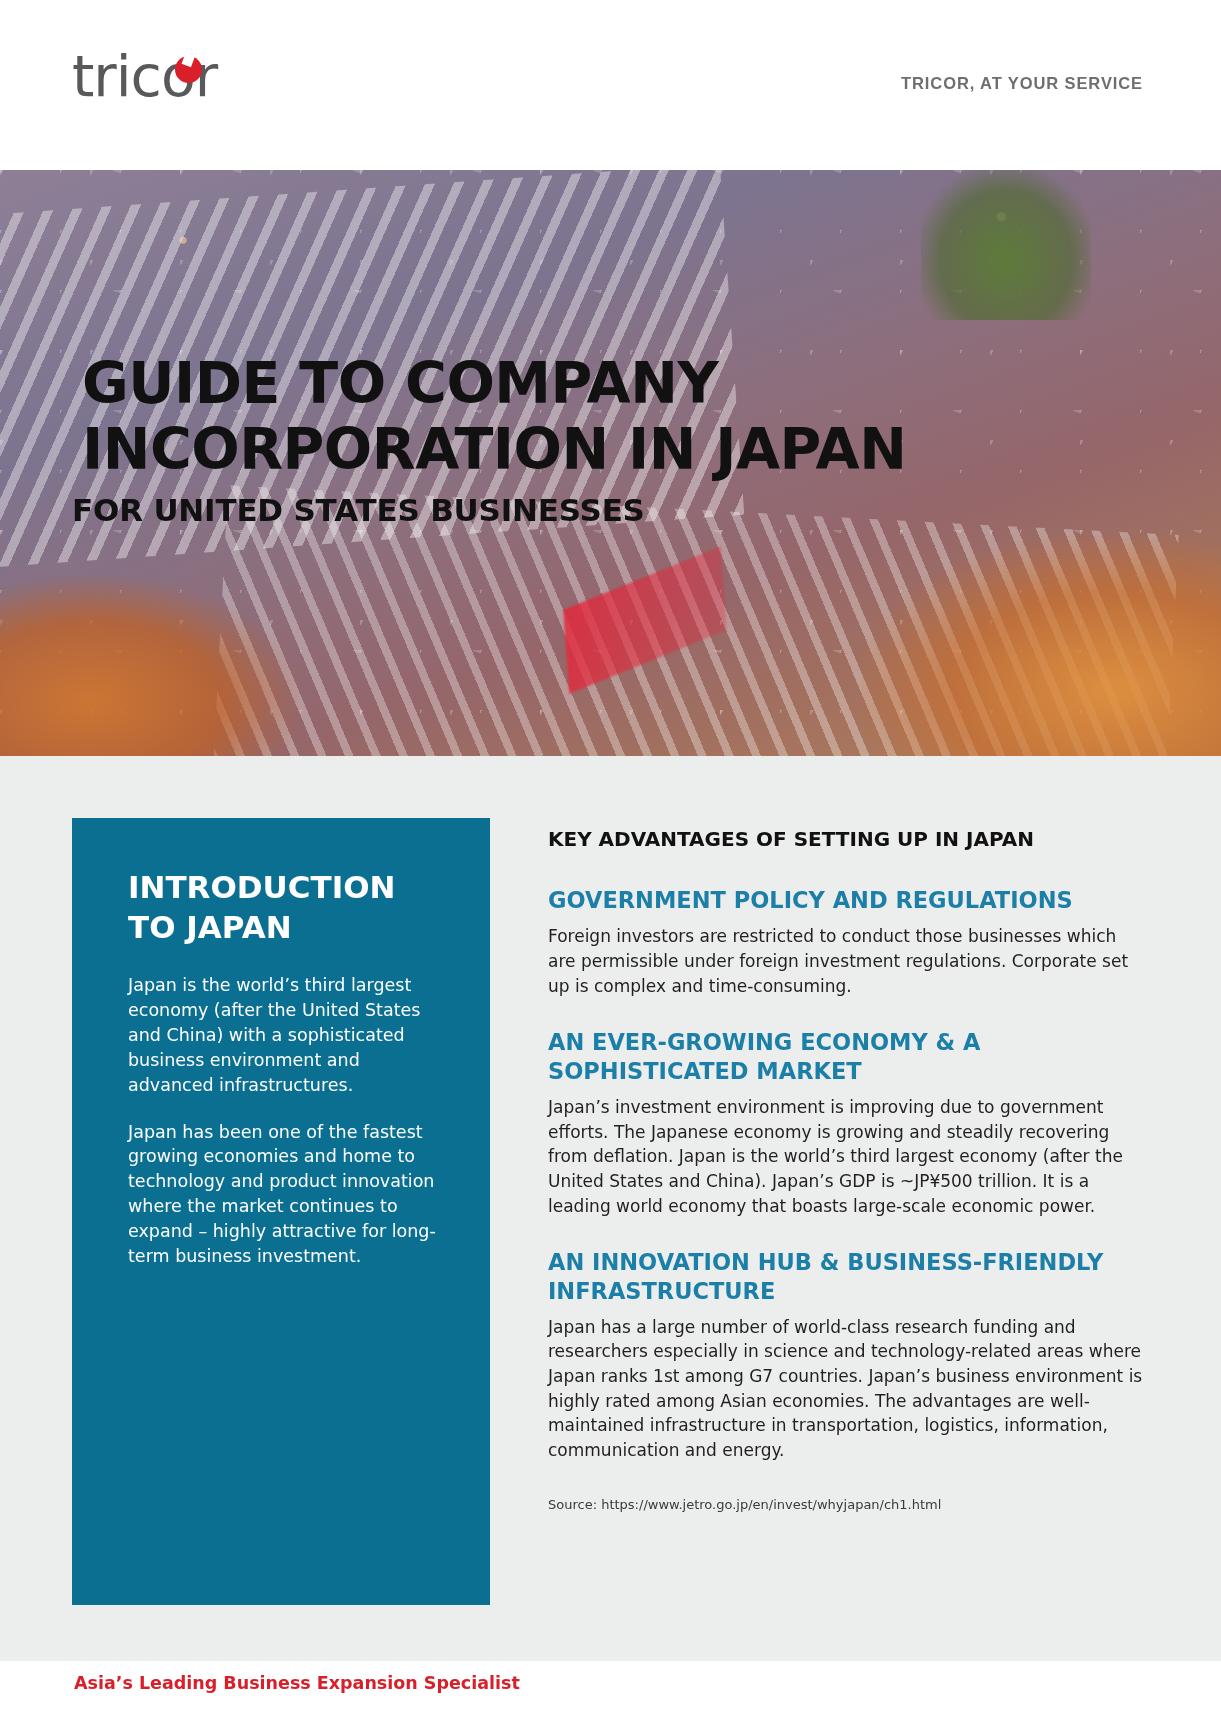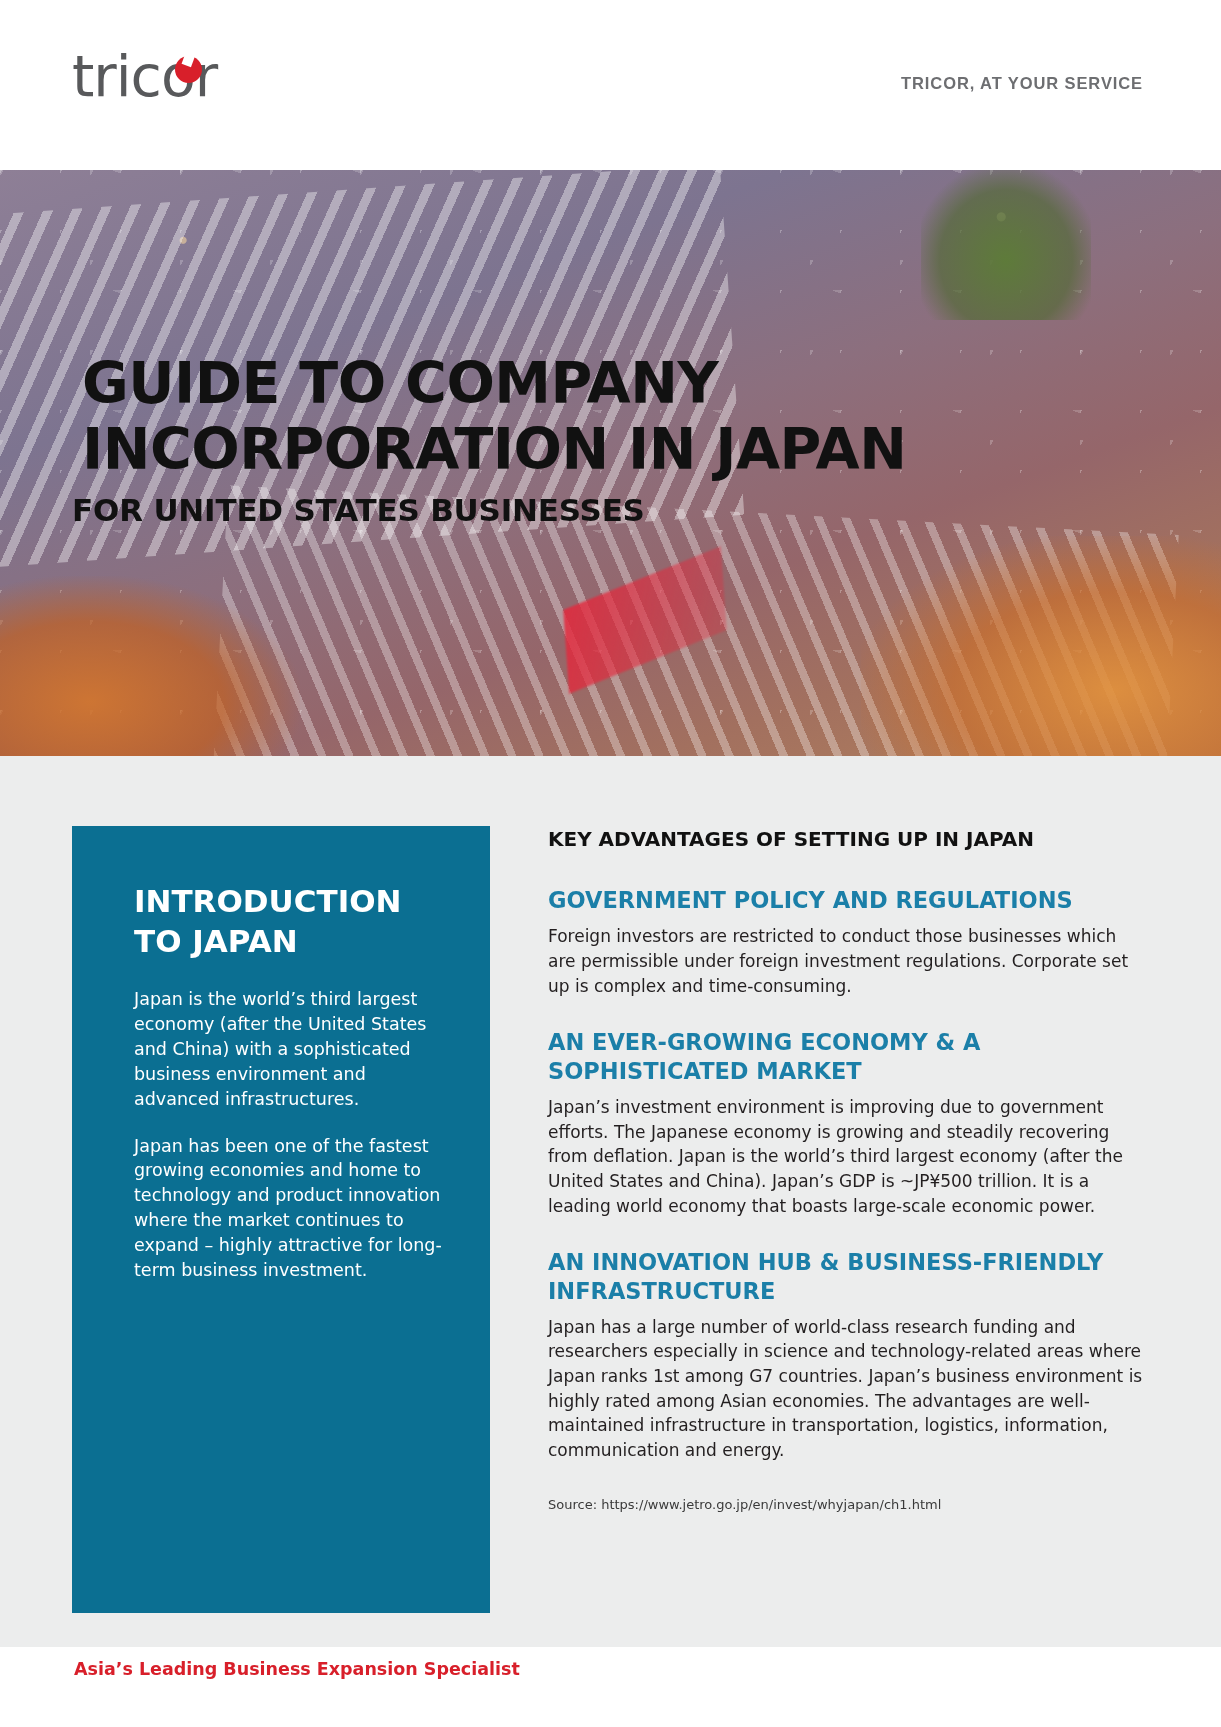--- a/index.html
+++ b/index.html
@@ -174,25 +174,25 @@
   .content::before {
     content: "";
     position: absolute;
     left: 0; right: 0; top: 0;
     height: 100%;
     background: #eceded;
   }
   .intro-panel {
     position: absolute;
     left: 72px;
-    top: 70px;
+    top: 62px;
     width: 418px;
     height: 787px;
     background: #0b6f92;
-    padding: 14px;
+    padding: 8px;
     box-sizing: border-box;
   }
   .intro-inner {
     padding: 42px 34px 0 48px;
   }
   .intro-title {
     color: #ffffff;
     font-size: 31px;
     font-weight: bold;
     line-height: 1.28;
@@ -243,21 +243,21 @@
     margin-top: 34px;
     font-family: "DejaVu Sans", sans-serif;
   }
 
   
   .page-footer {
     position: absolute;
     left: 0;
     bottom: 0;
     width: 100%;
-    height: 80px;
+    height: 66px;
     background: #ffffff;
   }
   .footer-text {
     position: absolute;
     left: 74px;
     top: 12px;
     font-size: 17.5px;
     font-weight: bold;
     color: #d81f2a;
     font-family: "DejaVu Sans", sans-serif;

